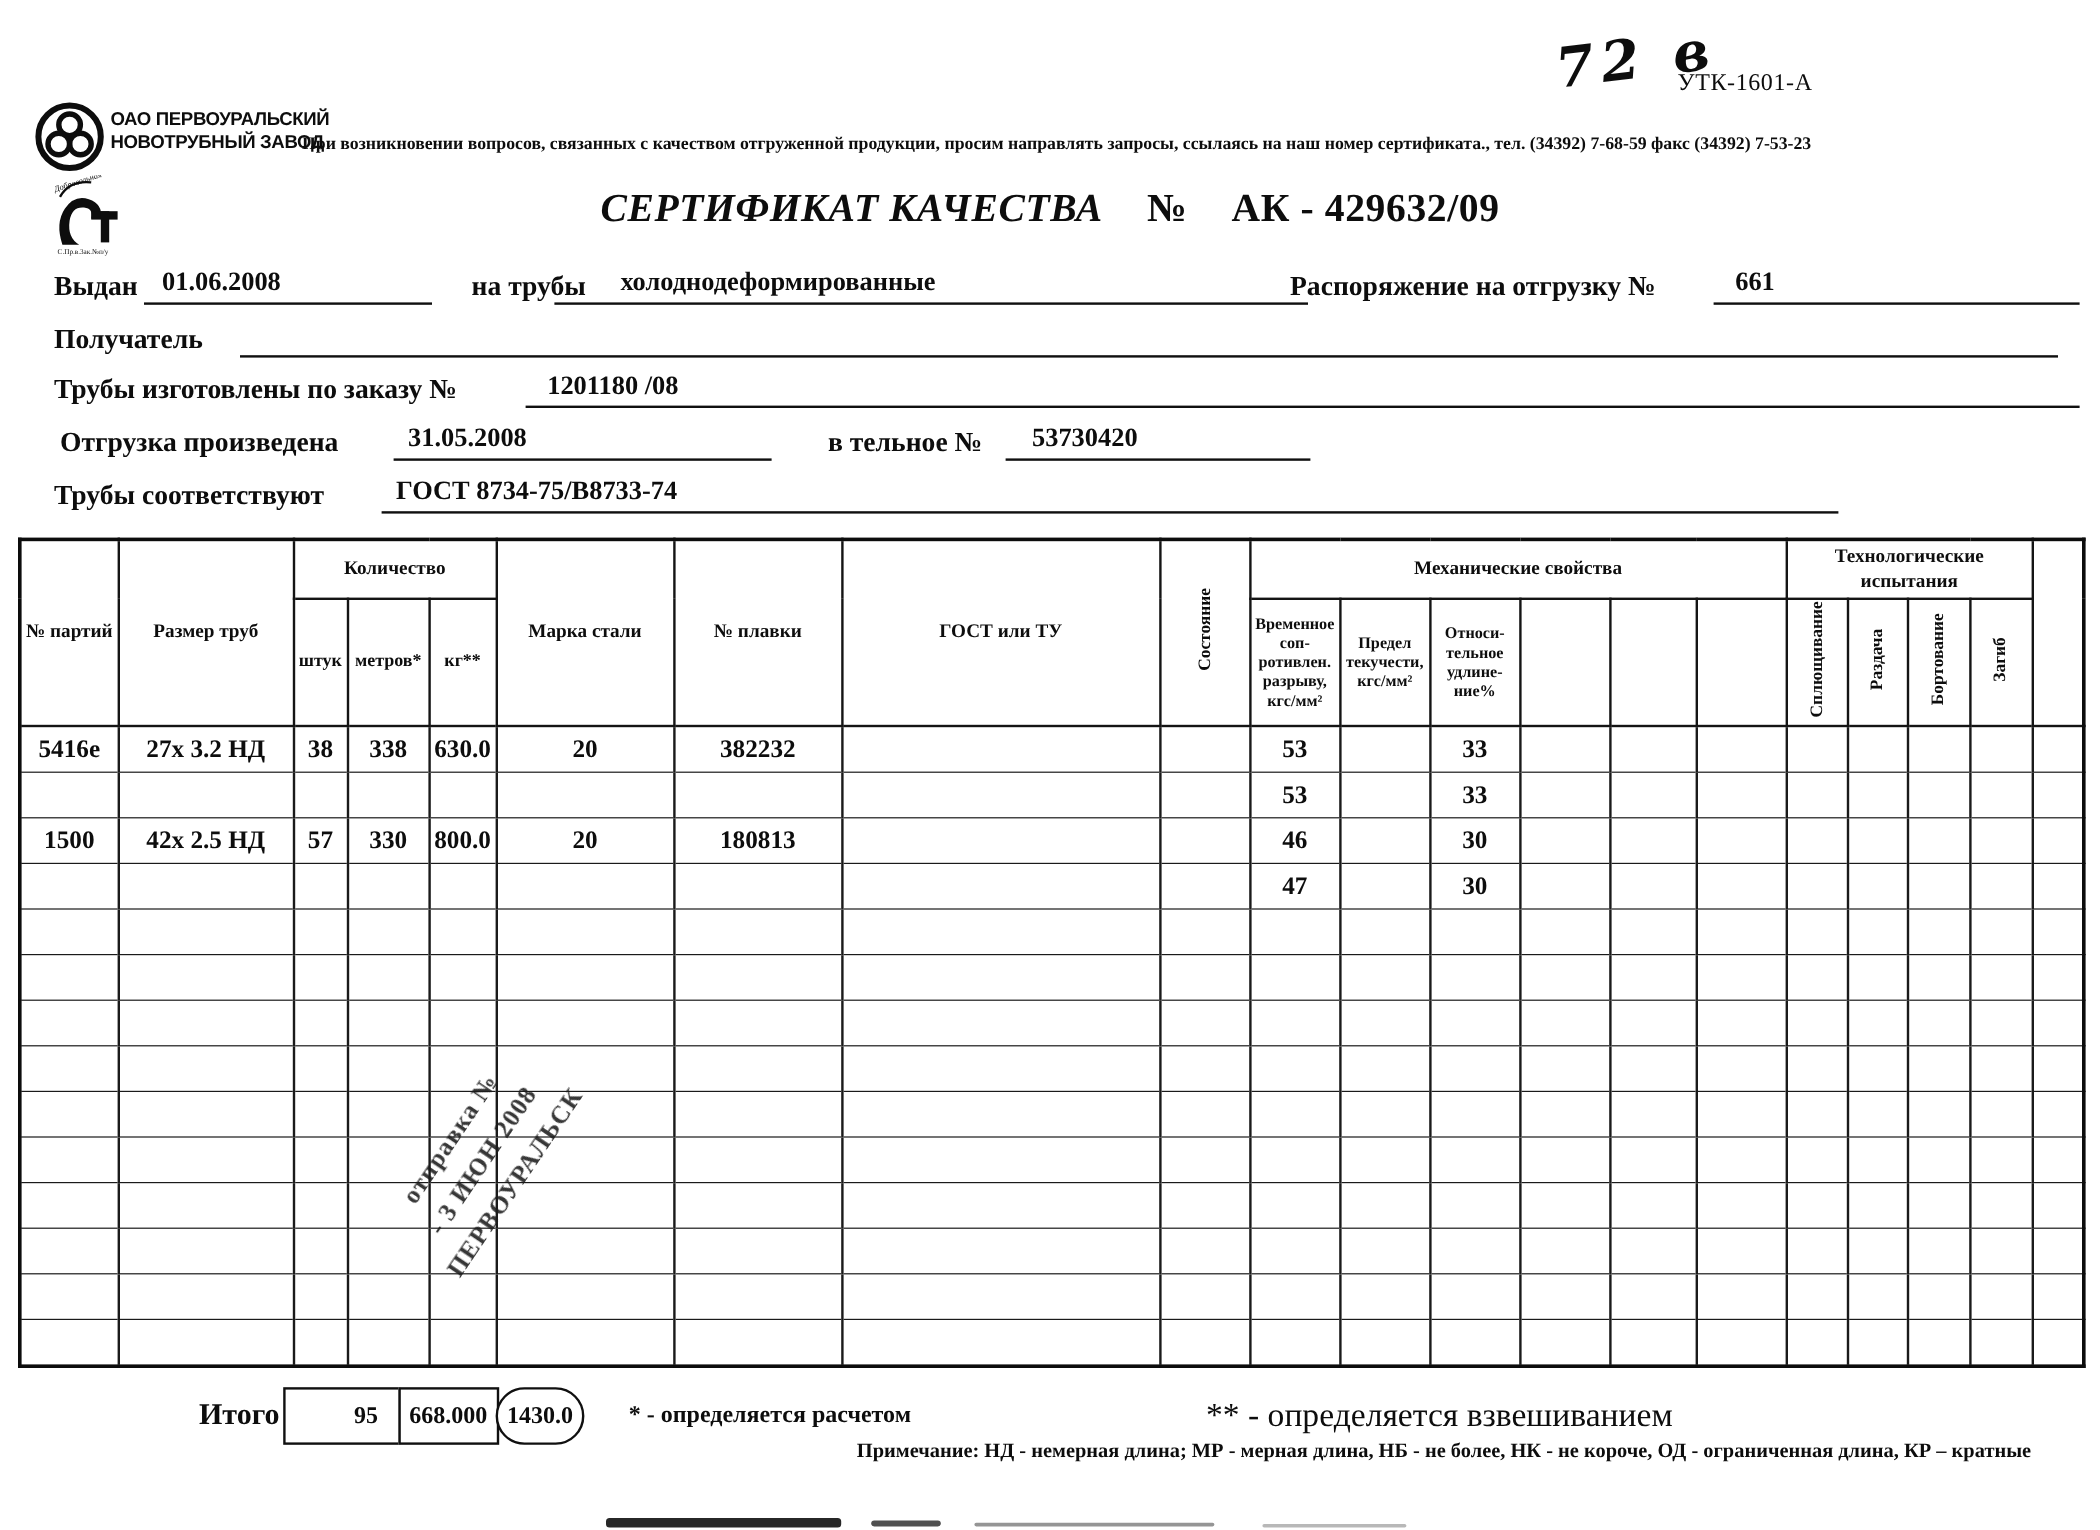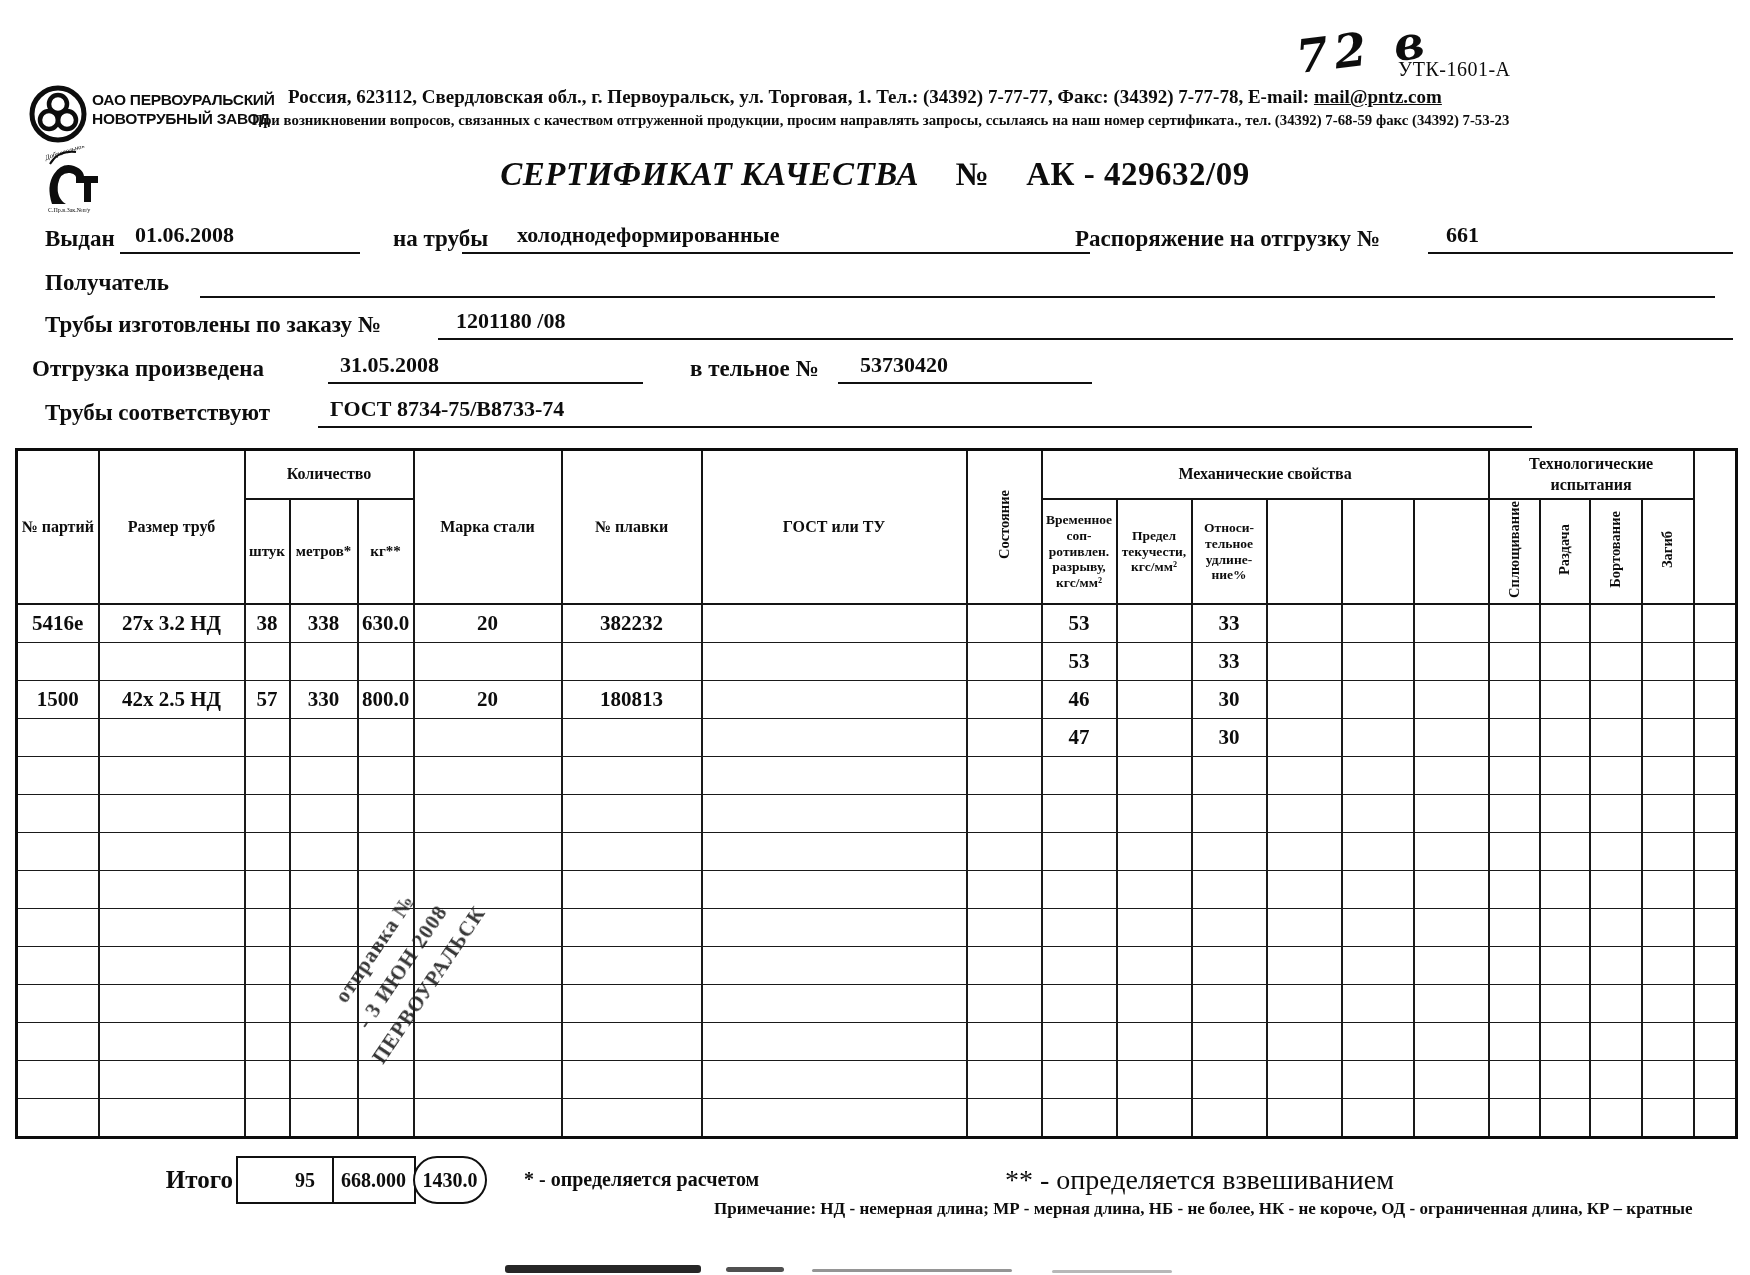--- a/index.html
+++ b/index.html
@@ -86,21 +86,20 @@
       <circle cx="30" cy="20" r="9" fill="none" stroke="#0d0d0d" stroke-width="4.5"></circle>
       <circle cx="21" cy="36" r="9" fill="none" stroke="#0d0d0d" stroke-width="4.5"></circle>
       <circle cx="39" cy="36" r="9" fill="none" stroke="#0d0d0d" stroke-width="4.5"></circle>
     </svg>
   </div>
   <div class="logo-text">
     <div>ОАО ПЕРВОУРАЛЬСКИЙ</div>
     <div>НОВОТРУБНЫЙ ЗАВОД</div>
   </div>
 
-  <div class="addr1"><span>Россия, 623112, Свердловская обл., г. Первоуральск, ул. Торговая, 1. Тел.: (34392) 7-77-77, Факс: (34392) 7-77-78,  E-mail: </span><span class="email">mail@pntz.com</span></div>
   <div class="addr2">При возникновении вопросов, связанных с качеством отгруженной продукции, просим направлять запросы, ссылаясь на наш номер сертификата., тел. (34392) 7-68-59 факс (34392) 7-53-23</div>
 
   <div class="rst">
     <svg width="74" height="70" viewBox="0 0 74 70">
       <path d="M14 18 Q22 4 40 6" fill="none" stroke="#0d0d0d" stroke-width="2"></path>
       <text x="10" y="14" font-size="7" font-style="italic" transform="rotate(-18 10 14)" fill="#0d0d0d" font-family="serif">Добровольная</text>
       <path d="M16 58 Q10 40 18 28 Q26 16 38 20 Q50 24 48 36 L40 36 Q42 28 34 27 Q24 26 22 38 Q20 52 30 58 Z" fill="#0d0d0d"></path>
       <rect x="40" y="30" width="22" height="7" fill="#0d0d0d"></rect>
       <rect x="48" y="30" width="7" height="26" fill="#0d0d0d"></rect>
       <text x="12" y="66" font-size="6" fill="#0d0d0d" font-family="serif">С.Пр.в.3ак.№п/у</text>
@@ -122,21 +121,21 @@
   <span class="fval" style="left:462px;top:222px;width:573px;padding-left:55px;">холоднодеформированные</span>
   <span class="flabel" style="left:1075px;top:226px;">Распоряжение на отгрузку №</span>
   <span class="fval" style="left:1428px;top:222px;width:287px;padding-left:18px;">661</span>
 
   <span class="flabel" style="left:45px;top:270px;">Получатель</span>
   <span class="fval" style="left:200px;top:266px;width:1515px;"></span>
 
   <span class="flabel" style="left:45px;top:312px;">Трубы изготовлены по заказу №</span>
   <span class="fval" style="left:438px;top:308px;width:1277px;padding-left:18px;">1201180   /08</span>
 
-  <span class="flabel" style="left:32px;top:356px;">Отгрузка произведена</span>
+  <span class="flabel" style="left:50px;top:356px;">Отгрузка произведена</span>
   <span class="fval" style="left:328px;top:352px;width:303px;padding-left:12px;">31.05.2008</span>
   <span class="flabel" style="left:690px;top:356px;">в тельное №</span>
   <span class="fval" style="left:838px;top:352px;width:232px;padding-left:22px;">53730420</span>
 
   <span class="flabel" style="left:45px;top:400px;">Трубы соответствуют</span>
   <span class="fval" style="left:318px;top:396px;width:1202px;padding-left:12px;">ГОСТ 8734-75/В8733-74</span>
 
   <table class="main">
     <colgroup>
       <col class="c1">

